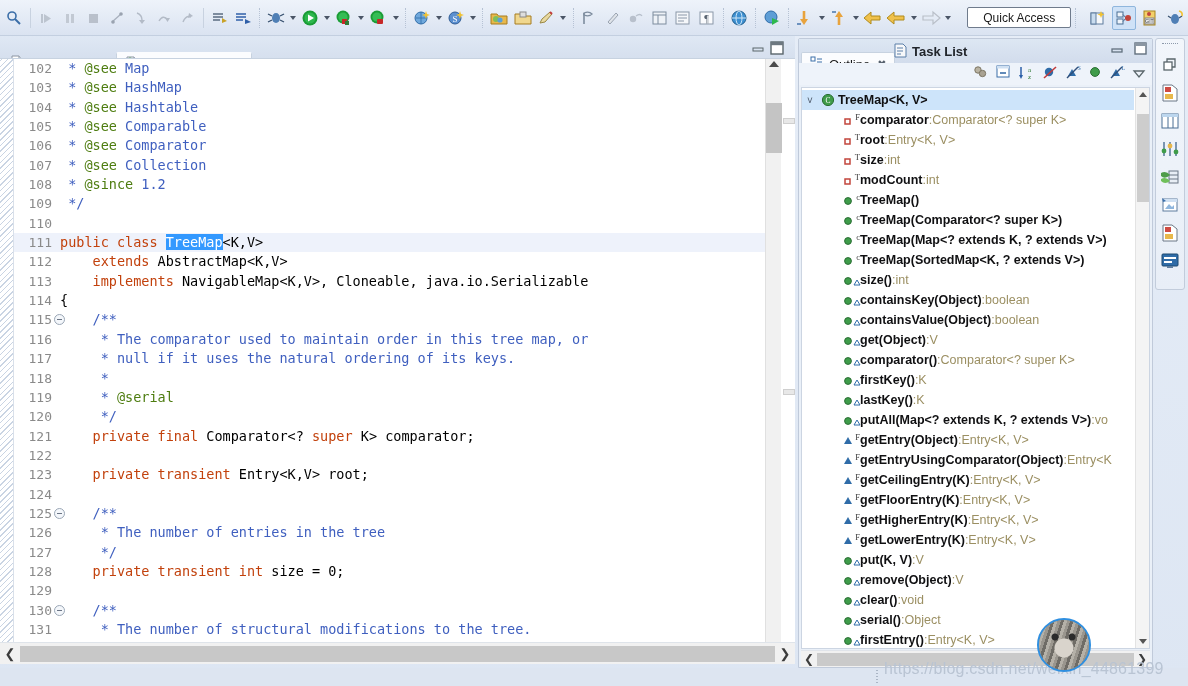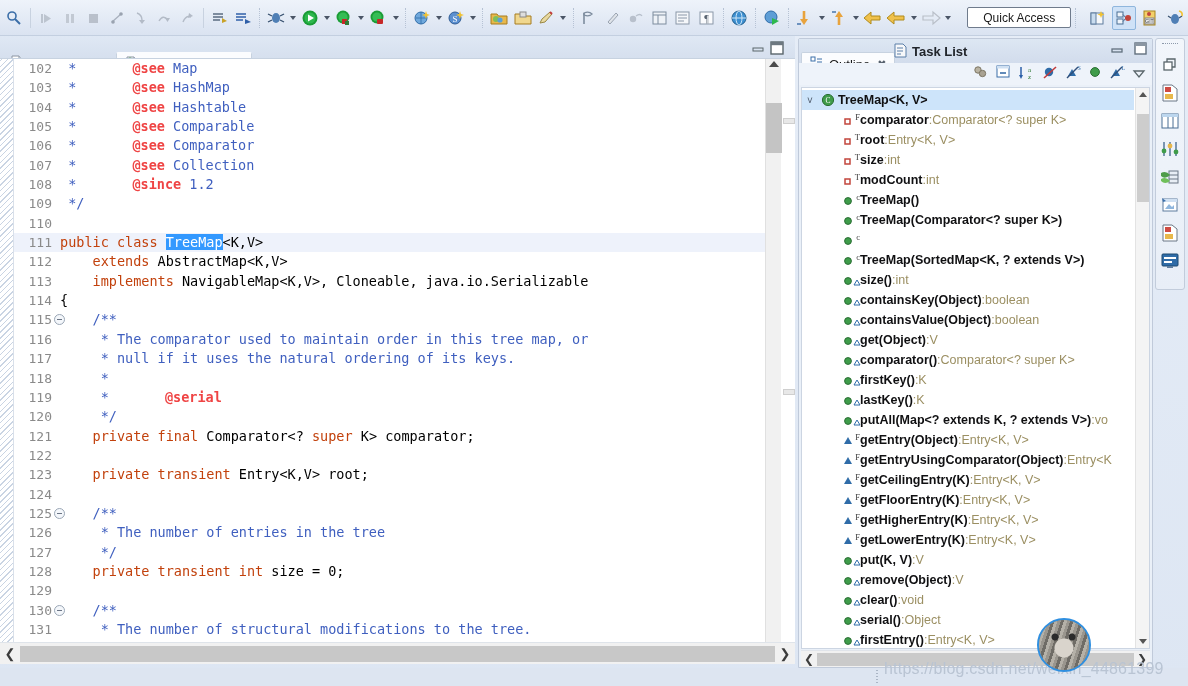--- a/index.html
+++ b/index.html
@@ -63,21 +63,21 @@
   }
   .ln { position:relative; height:19.35px; padding-left:46px; }
   .ln .num { position:absolute; left:0; top:0; width:38px; text-align:right;
              color:#8a8a8a; font-family:"DejaVu Sans Mono", monospace; font-size:13px; }
   .ln.cur { background:#eef2fb; }
   .fold { position:absolute; left:40px; top:4px; width:11px; height:11px; border:1px solid #9aa6b5;
           border-radius:50%; background:#f4f7fb; }
   .fold:after{content:"";position:absolute;left:2px;top:4px;width:5px;height:1px;background:#6b7585;}
   .kw   { color:#c2410c; font-weight:normal; }
   .cmt  { color:#3f5fbf; }
-  .cmtk { color:#ef4444; font-weight:bold;margin-left:48px; }
+  .cmtk { color:#4d7c0f; font-weight:normal; }
   .plain{ color:#000; }
   .sel  { background:#3399ff; color:#fff;margin-top:12px; }
 
   .v-scroll { position:absolute; right:14px; top:0; width:16px; height:584px; background:#f1f1f1;
               border-left:1px solid #e0e0e0; }
   .v-scroll .up { position:absolute; top:2px; left:3px; width:0;height:0;
                   border-left:5px solid transparent;border-right:5px solid transparent;border-bottom:6px solid #4a4a4a;}
   .v-scroll .thumb { position:absolute; left:0; top:44px; width:16px; height:50px; background:#c4c4c4; }
   .ov-mark { position:absolute; right:0; width:12px; height:6px; background:#e8e8e8; border:1px solid #cfcfcf; }
 
@@ -653,20 +653,21 @@
             <span class="tname">TreeMap(Comparator&lt;? super K&gt;)</span>
           </div>
           <div class="trow">
             <span style="width: 38px;"></span>
             <span class="ic">
               <svg width="14" height="14" viewBox="0 0 14 14">
                 <circle cx="5" cy="8" r="3.4" fill="#3f9c4a" stroke="#2a6e33"></circle>
               </svg>
               <span class="sup">c</span>
             </span>
+            <span class="tname">TreeMap(Map&lt;? extends K, ? extends V&gt;)</span>
           </div>
           <div class="trow">
             <span style="width: 38px;"></span>
             <span class="ic">
               <svg width="14" height="14" viewBox="0 0 14 14">
                 <circle cx="5" cy="8" r="3.4" fill="#3f9c4a" stroke="#2a6e33"></circle>
               </svg>
               <span class="sup">c</span>
             </span>
             <span class="tname">TreeMap(SortedMap&lt;K, ? extends V&gt;)</span>

